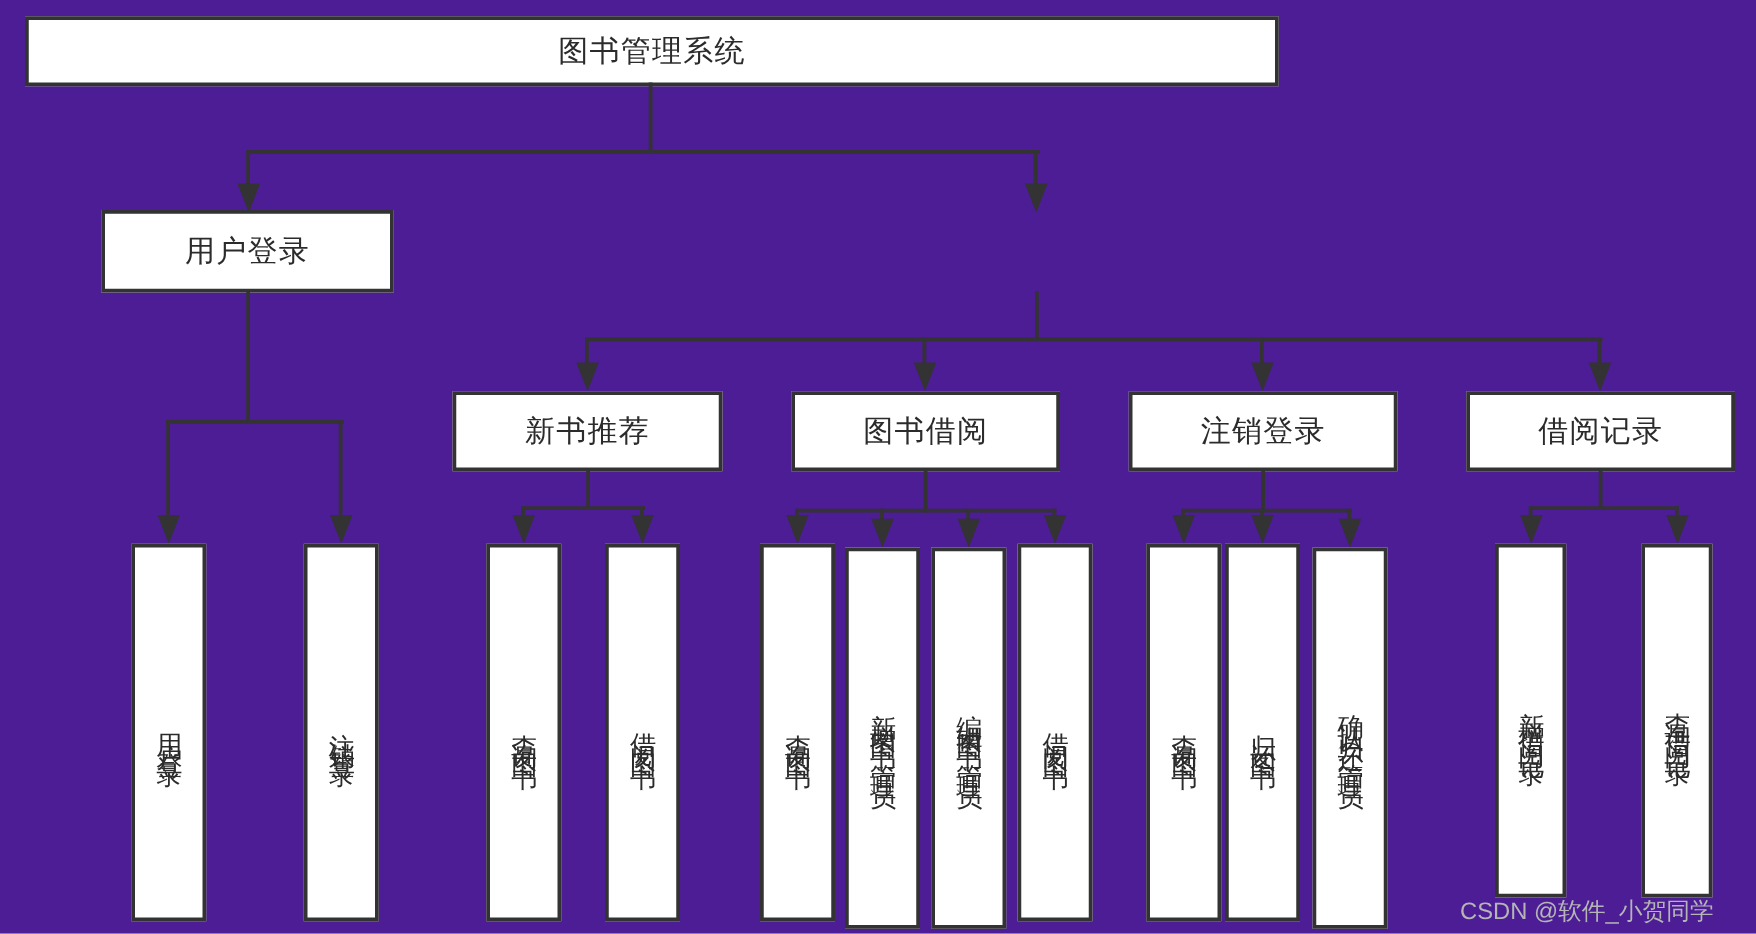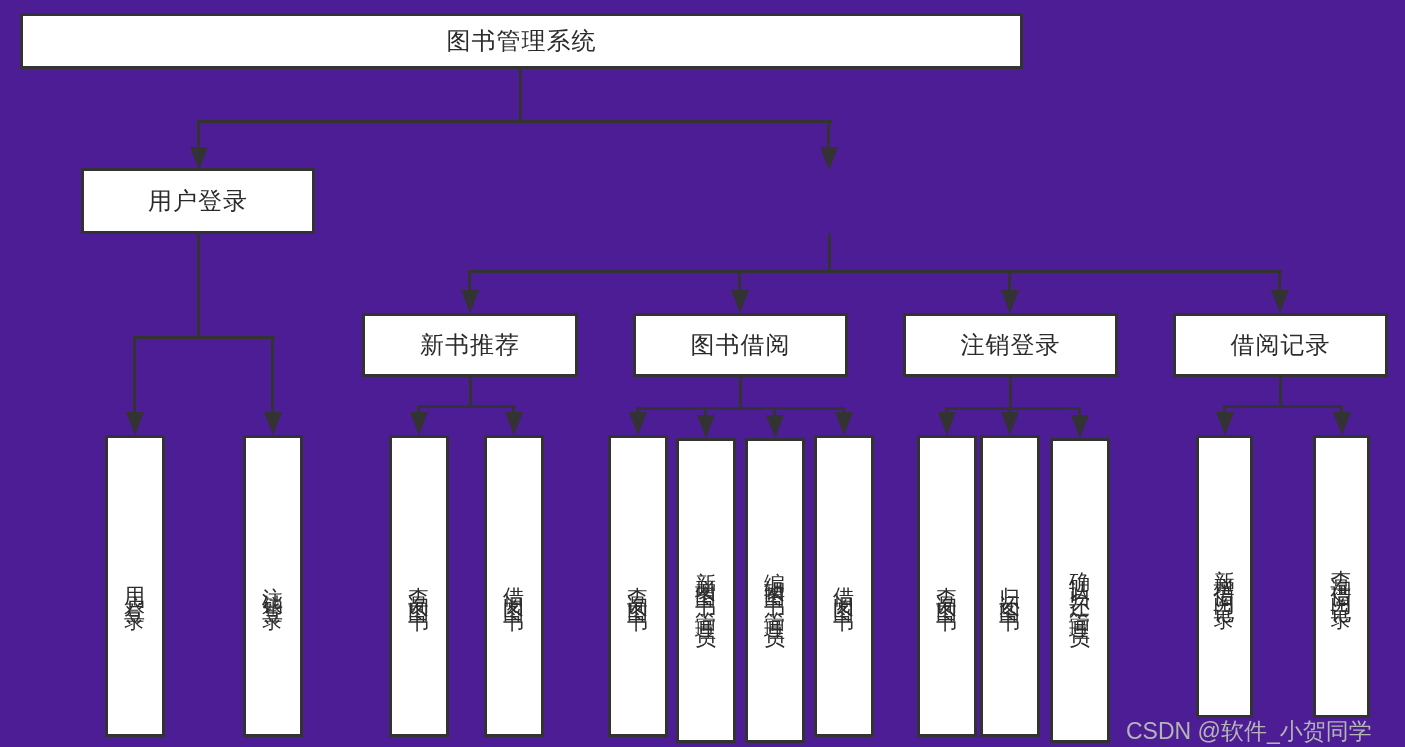--- a/index.html
+++ b/index.html
@@ -43,22 +43,22 @@
   }
   .arrow::after{
     content:"";position:absolute;bottom:0;left:50%;margin-left:-9px;
     width:0;height:0;
     border-left:9px solid transparent;
     border-right:9px solid transparent;
     border-top:23px solid var(--line);
   }
   .watermark{
     position:absolute;
-    left:1126px;top:716px;
-    font-size:23px;
+    left:1168px;top:716px;
+    font-size:19px;
     color:var(--wm);
     white-space:nowrap;
     z-index:10;
   }
 </style>
 </head>
 <body>
 
 <div class="stage">
 

